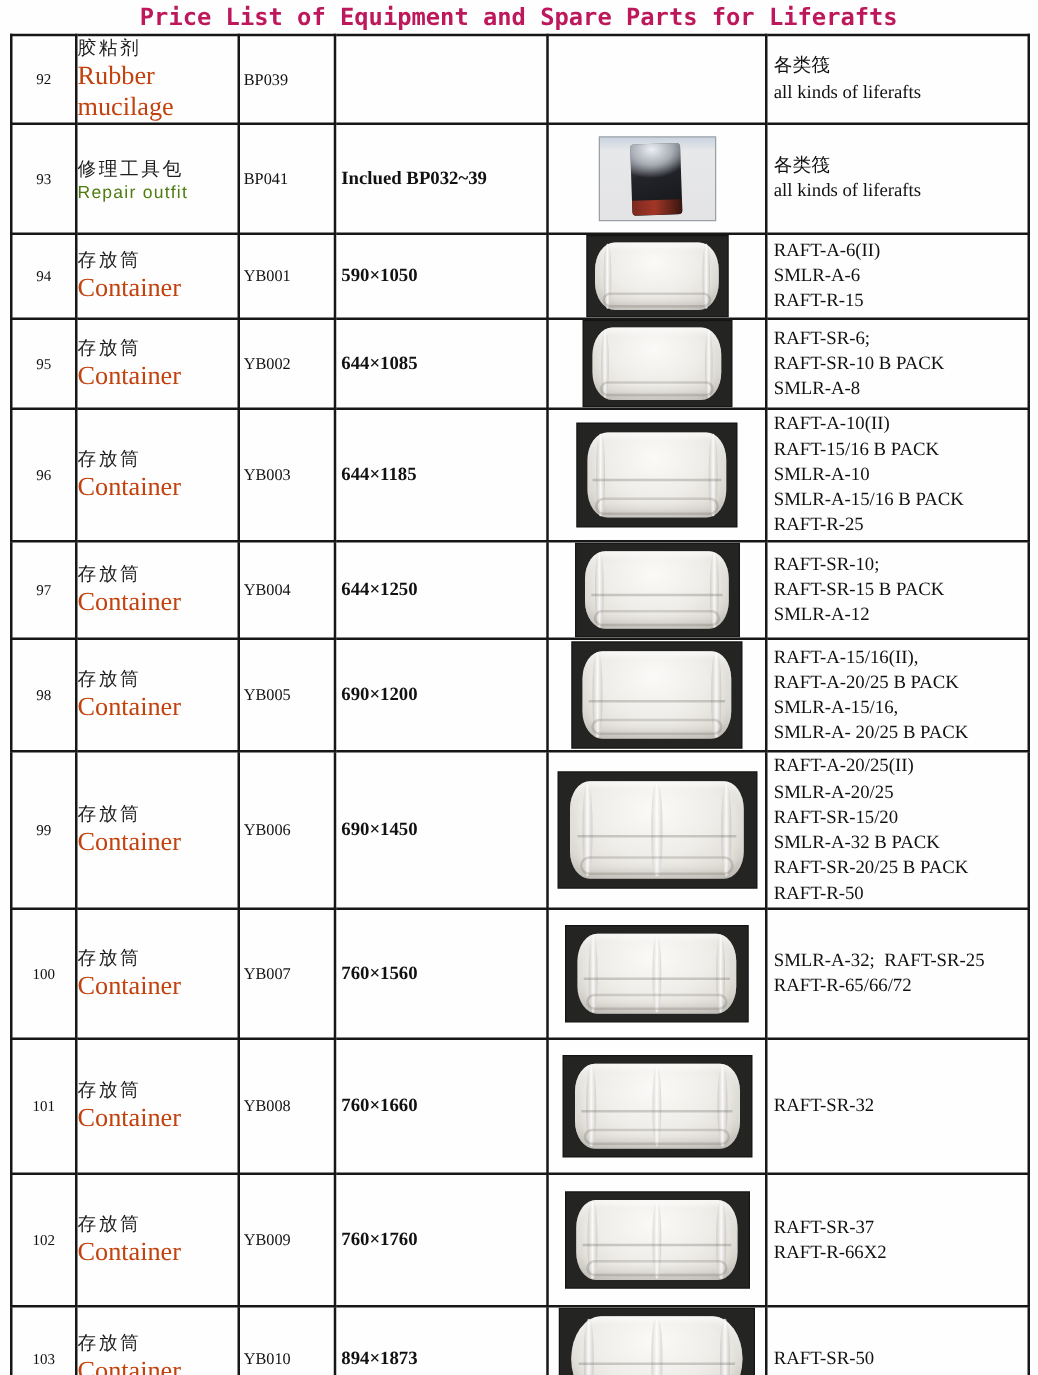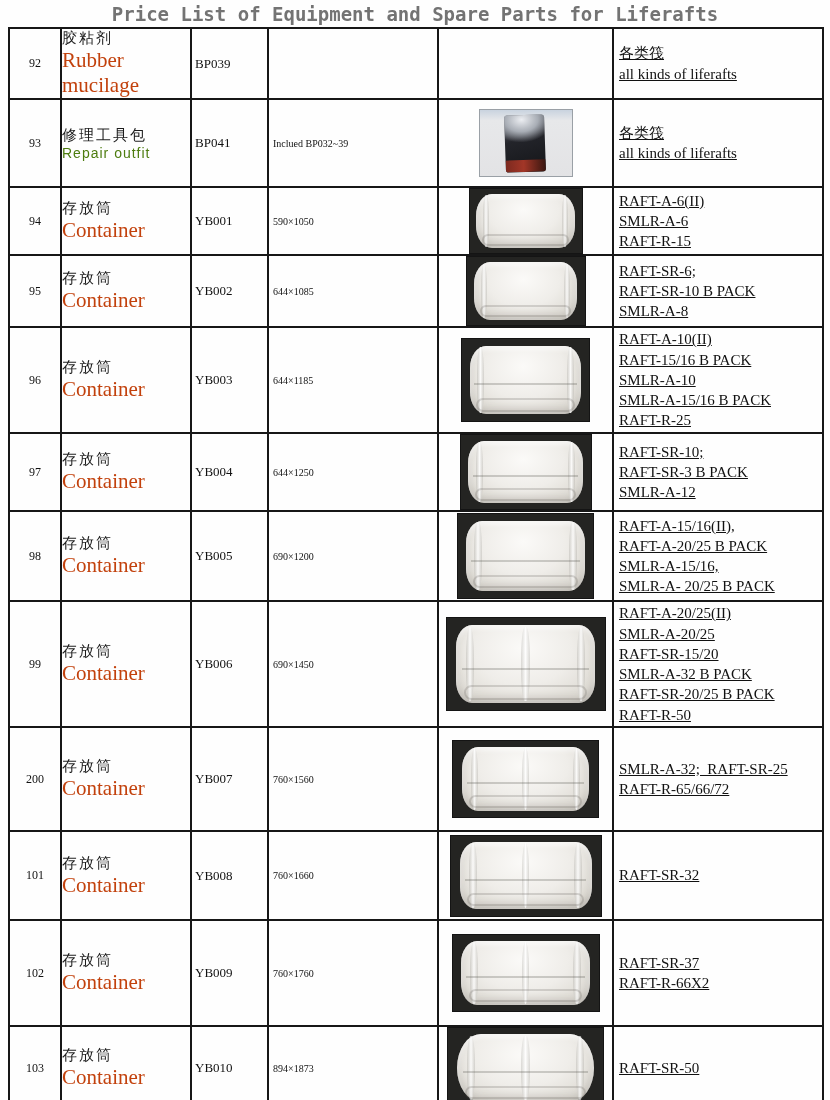--- a/index.html
+++ b/index.html
@@ -11,21 +11,21 @@
     color:#111;
     overflow:hidden;
   }
   .doc-title{
     text-align:center;
     font-family:"DejaVu Sans Mono","Liberation Mono",monospace;
     font-weight:bold;
     font-size:19px;
     letter-spacing:0px;
     padding-top:3px;
-    color:#737373;
+    color:#be185d;
   }
   table.price-table{
     border-collapse:collapse;
     table-layout:fixed;
     margin:2px 0 0 8px;
     width:814px;
   }
   table.price-table td{
     border:2px solid #171717;
     vertical-align:middle;
@@ -36,23 +36,23 @@
   .c-name{text-align:left;}
   .c-name .cn{font-size:15px;letter-spacing:2px;color:#1c1c1c;}
   .c-name .en{font-size:21px;color:#c2410c;}
   .en-mono .en{
     font-family:Liberation Sans, sans-serif;
     color:#4d7c0f;
     font-size:14px;
     letter-spacing:1px;
   }
   .c-code{font-size:13px;padding-left:3px !important;border-radius:20px;}
-  .c-spec{font-size:10px;padding-left:4px !important;}
+  .c-spec{font-size:15px;padding-left:4px !important;font-weight:bold;}
   .c-models{font-size:15px;padding-left:5px !important;line-height:1.35;}
-  .c-models div{white-space:pre;text-decoration:underline;}
+  .c-models div{white-space:pre;}
   .c-img{text-align:center;}
 
   
   .photo{
     position:relative;
     margin:0 auto;
     background:#242422;
     display:flex;align-items:center;justify-content:center;
     box-shadow:0 0 0 1px #141414;
   }
@@ -240,21 +240,21 @@
             <div class="barrel">
                 <div class="strap s1"></div>
                 <div class="strap s2"></div>
                 <div class="seam"></div>
                 <div class="lip"></div>
               </div>
           </div>
         </td>
         <td class="c-models">
           <div>RAFT-SR-10;</div>
-          <div>RAFT-SR-3 B PACK</div>
+          <div>RAFT-SR-15 B PACK</div>
           <div>SMLR-A-12</div>
         </td>
       </tr>
 
       <tr style="height:90px">
         <td class="c-num">98</td>
         <td class="c-name">
           <div class="cn">存放筒</div>
           <div class="en">Container</div>
         </td>
@@ -301,21 +301,21 @@
           <div>RAFT-A-20/25(II)</div>
           <div>SMLR-A-20/25</div>
           <div>RAFT-SR-15/20</div>
           <div>SMLR-A-32 B PACK</div>
           <div>RAFT-SR-20/25 B PACK</div>
           <div>RAFT-R-50</div>
         </td>
       </tr>
 
       <tr style="height:104px">
-        <td class="c-num">200</td>
+        <td class="c-num">100</td>
         <td class="c-name">
           <div class="cn">存放筒</div>
           <div class="en">Container</div>
         </td>
         <td class="c-code">YB007</td>
         <td class="c-spec">760×1560</td>
         <td class="c-img">
           <div class="photo" style="width:145px;height:76px">
             <div class="barrel">
                 <div class="strap s1"></div>
@@ -325,21 +325,21 @@
                 <div class="lip"></div>
               </div>
           </div>
         </td>
         <td class="c-models">
           <div>SMLR-A-32;  RAFT-SR-25</div>
           <div>RAFT-R-65/66/72</div>
         </td>
       </tr>
 
-      <tr style="height:89px">
+      <tr style="height:108px">
         <td class="c-num">101</td>
         <td class="c-name">
           <div class="cn">存放筒</div>
           <div class="en">Container</div>
         </td>
         <td class="c-code">YB008</td>
         <td class="c-spec">760×1660</td>
         <td class="c-img">
           <div class="photo" style="width:150px;height:80px">
             <div class="barrel">

